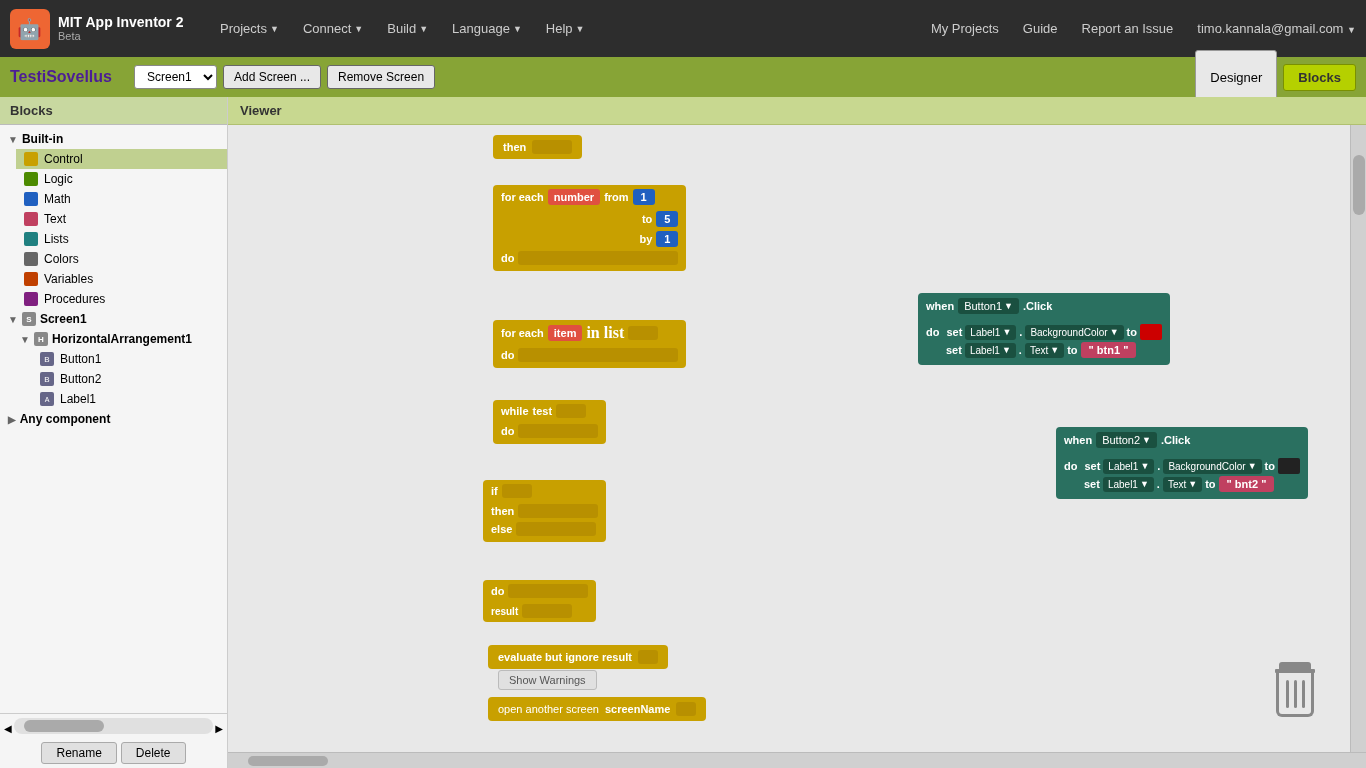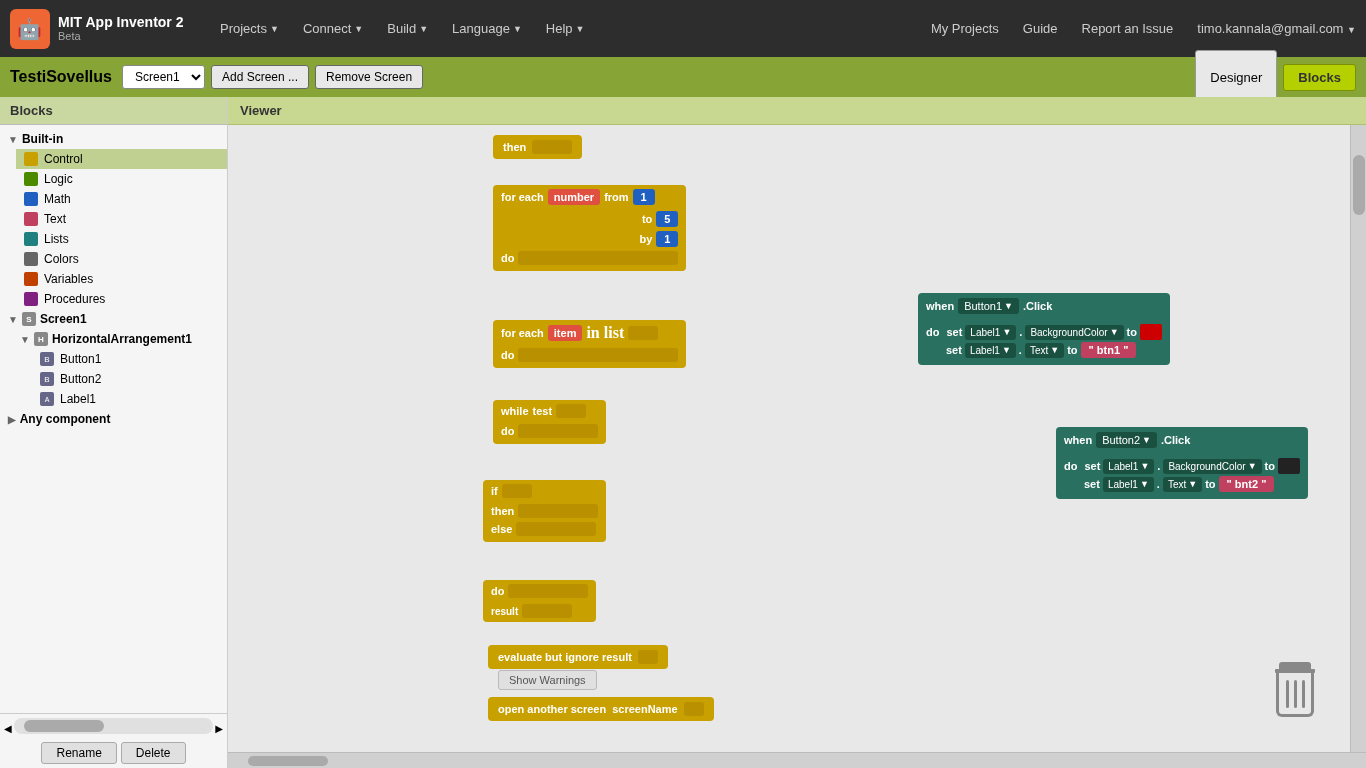--- a/index.html
+++ b/index.html
@@ -45,21 +45,21 @@
     
     #toolbar {
       background: #87a436;
       height: 40px;
       display: flex;
       align-items: center;
       padding: 0 10px;
       gap: 6px;
     }
     #app-name {
-      color: #000000; font-size: 16px; font-weight: bold; margin-right: 4px;
+      color: #4c1d95; font-size: 16px; font-weight: bold; margin-right: 16px;
     }
     .toolbar-btn {
       padding: 4px 10px; border-radius: 3px; cursor: pointer; font-size: 12px; border: 1px solid #666;
     }
     #screen-select {
       background: white; border: 1px solid #888; padding: 3px 8px; border-radius: 3px; cursor: pointer;
       font-size: 12px;
     }
     #add-screen-btn { background: #e8e8e8; }
     #remove-screen-btn { background: #e8e8e8; }
@@ -434,21 +434,21 @@
         <div class="ctrl-block" style="position:absolute;left:260px;top:520px;padding:5px 10px;border-radius:4px;display:flex;align-items:center;gap:6px;">
           <span style="color:white;font-weight:bold;font-size:11px;">evaluate but ignore result</span>
           <div style="background:#b89000;width:20px;height:14px;border-radius:3px;"></div>
         </div>
 
         <div style="position:absolute;left:270px;top:545px;background:#e0e0e0;border:1px solid #bbb;padding:3px 10px;border-radius:3px;font-size:11px;color:#555;">
           <span>Show Warnings</span>
         </div>
 
         <div class="ctrl-block" style="position:absolute;left:260px;top:572px;padding:5px 10px;border-radius:4px;display:flex;align-items:center;gap:6px;">
-          <span style="color:white;font-weight:bold;font-size:11px;">open another screen</span>
+          <span style="color:white;font-weight:normal;font-size:11px;">open another screen</span>
           <span style="color:white;font-weight:bold;font-size:11px;">screenName</span>
           <div style="background:#b89000;width:20px;height:14px;border-radius:3px;"></div>
         </div>
 
         <div style="position:absolute;left:690px;top:168px;">
 
           <div style="background:#2a7060;border-radius:4px 4px 0 0;padding:5px 8px;display:flex;align-items:center;gap:4px;">
             <span style="color:white;font-weight:bold;font-size:11px;">when</span>
             <span style="background:#1a5040;padding:2px 6px;border-radius:3px;color:white;font-size:11px;display:inline-flex;align-items:center;gap:2px;">Button1<span style="font-size:9px;">▼</span></span>
             <span style="color:white;font-weight:bold;font-size:11px;">.Click</span>

